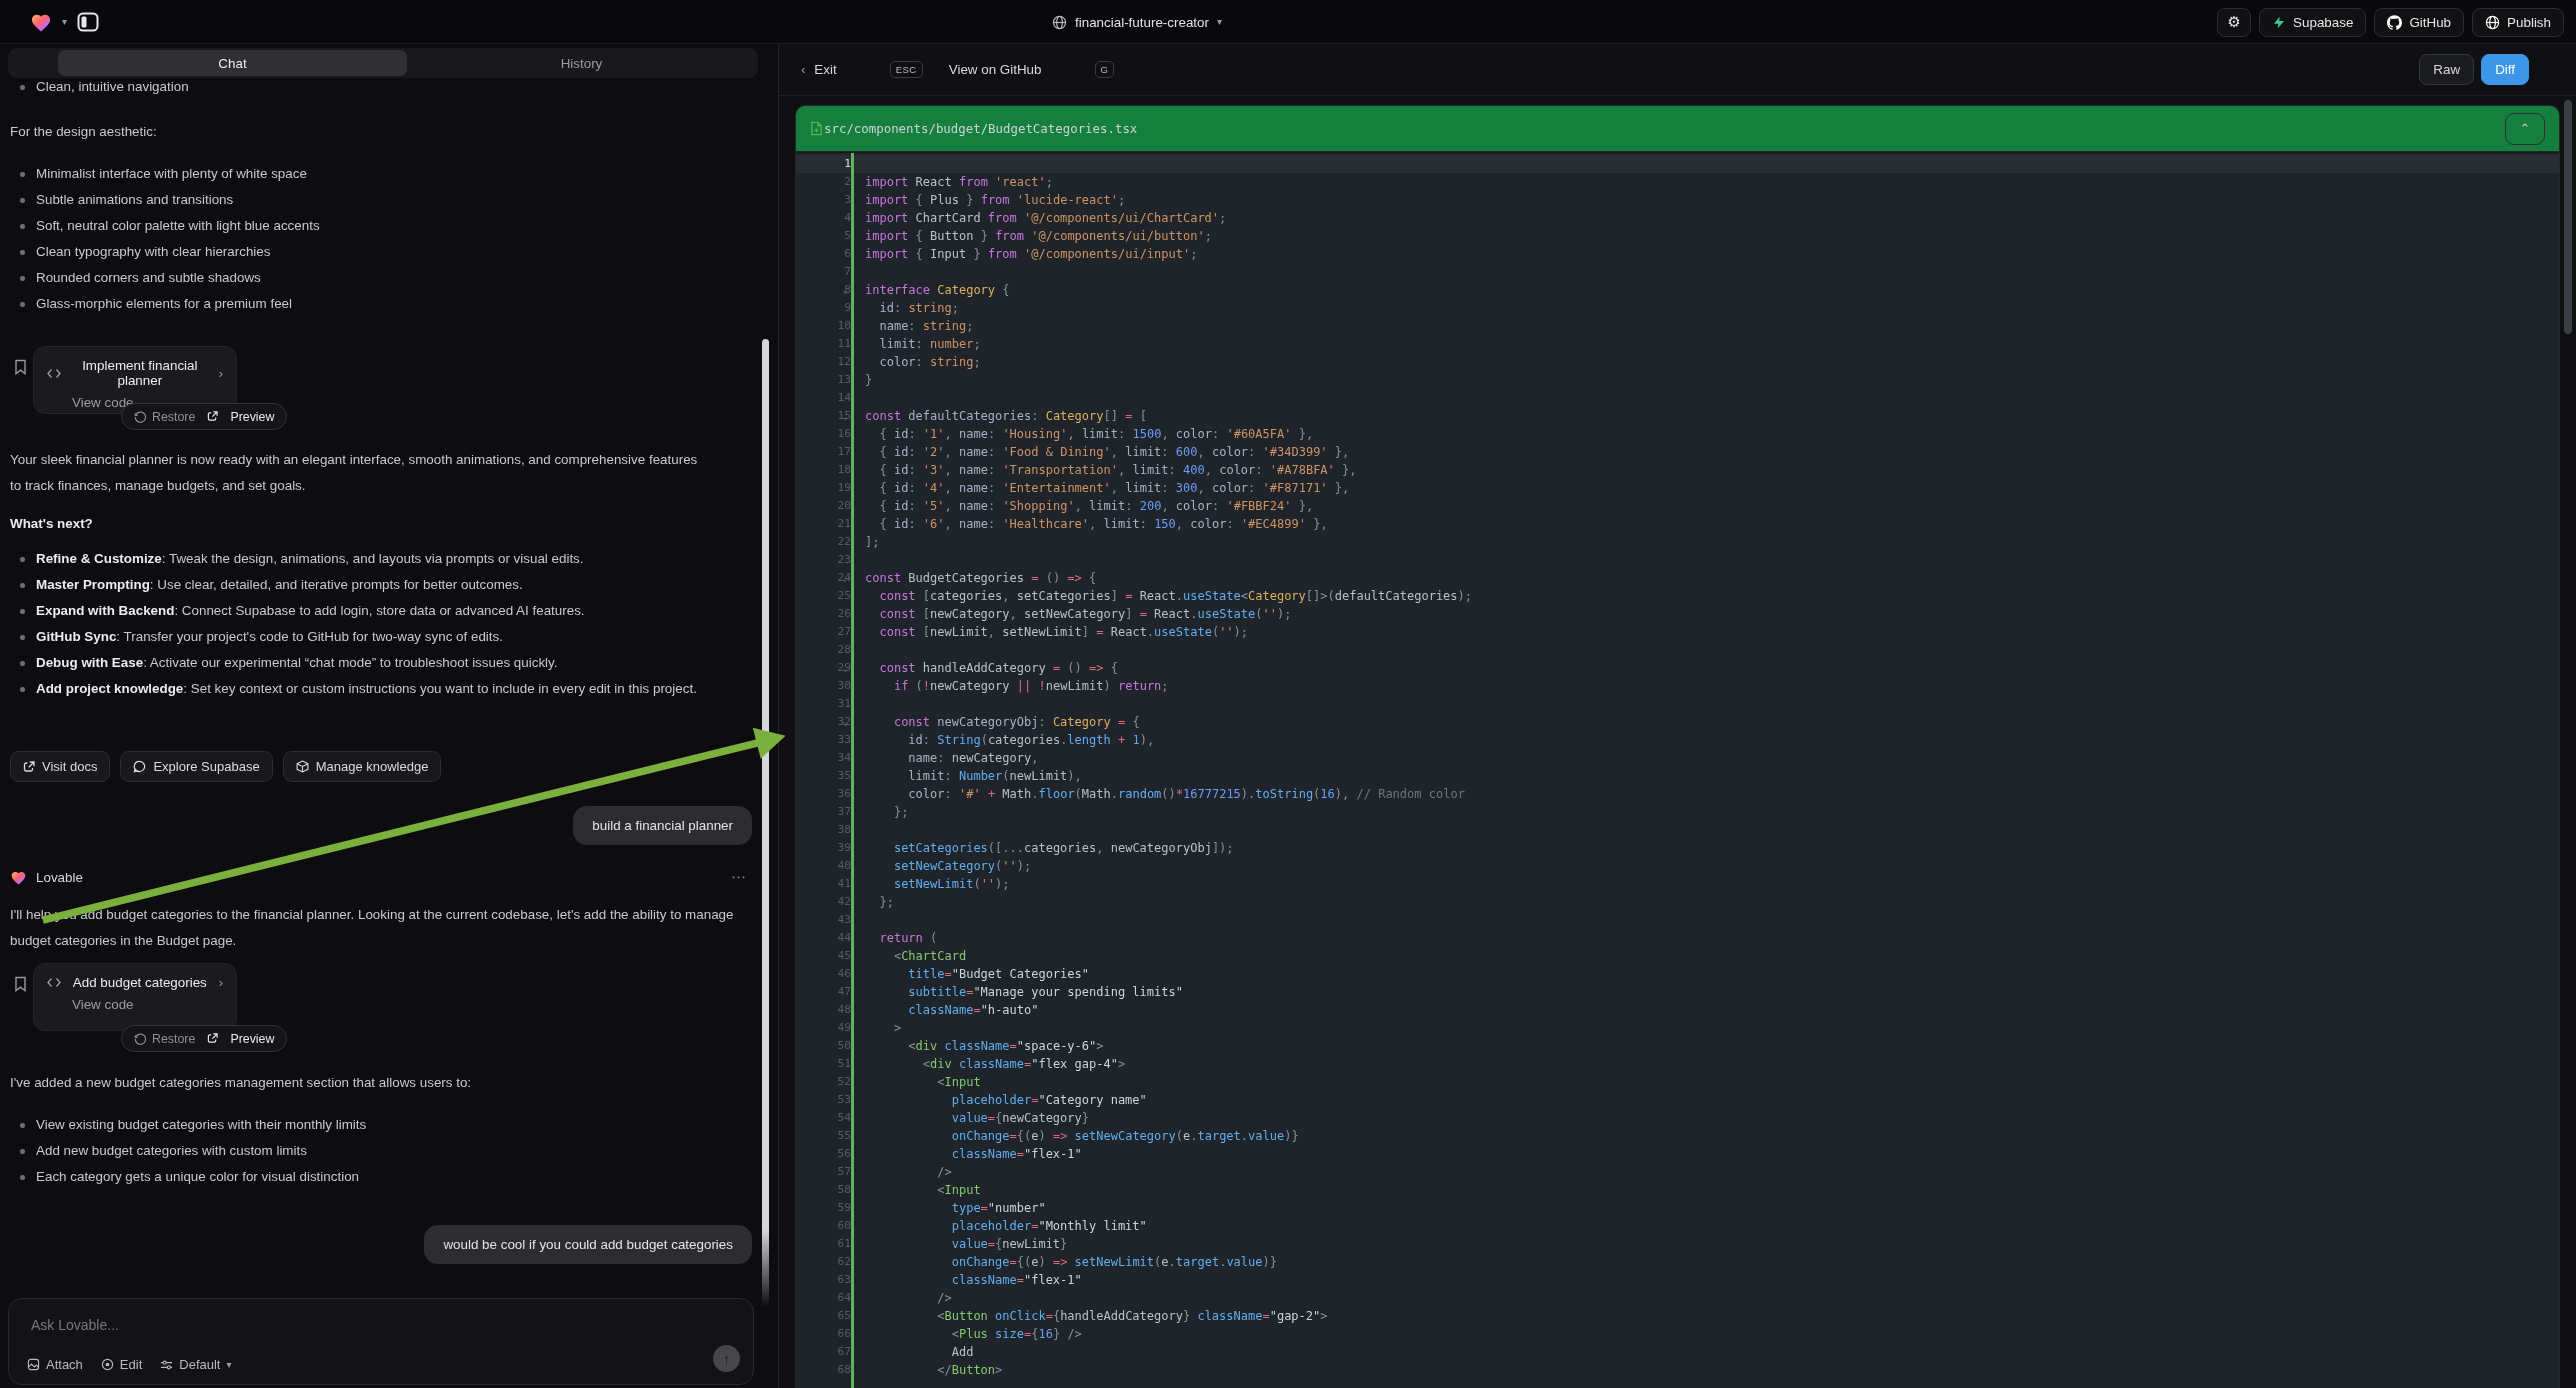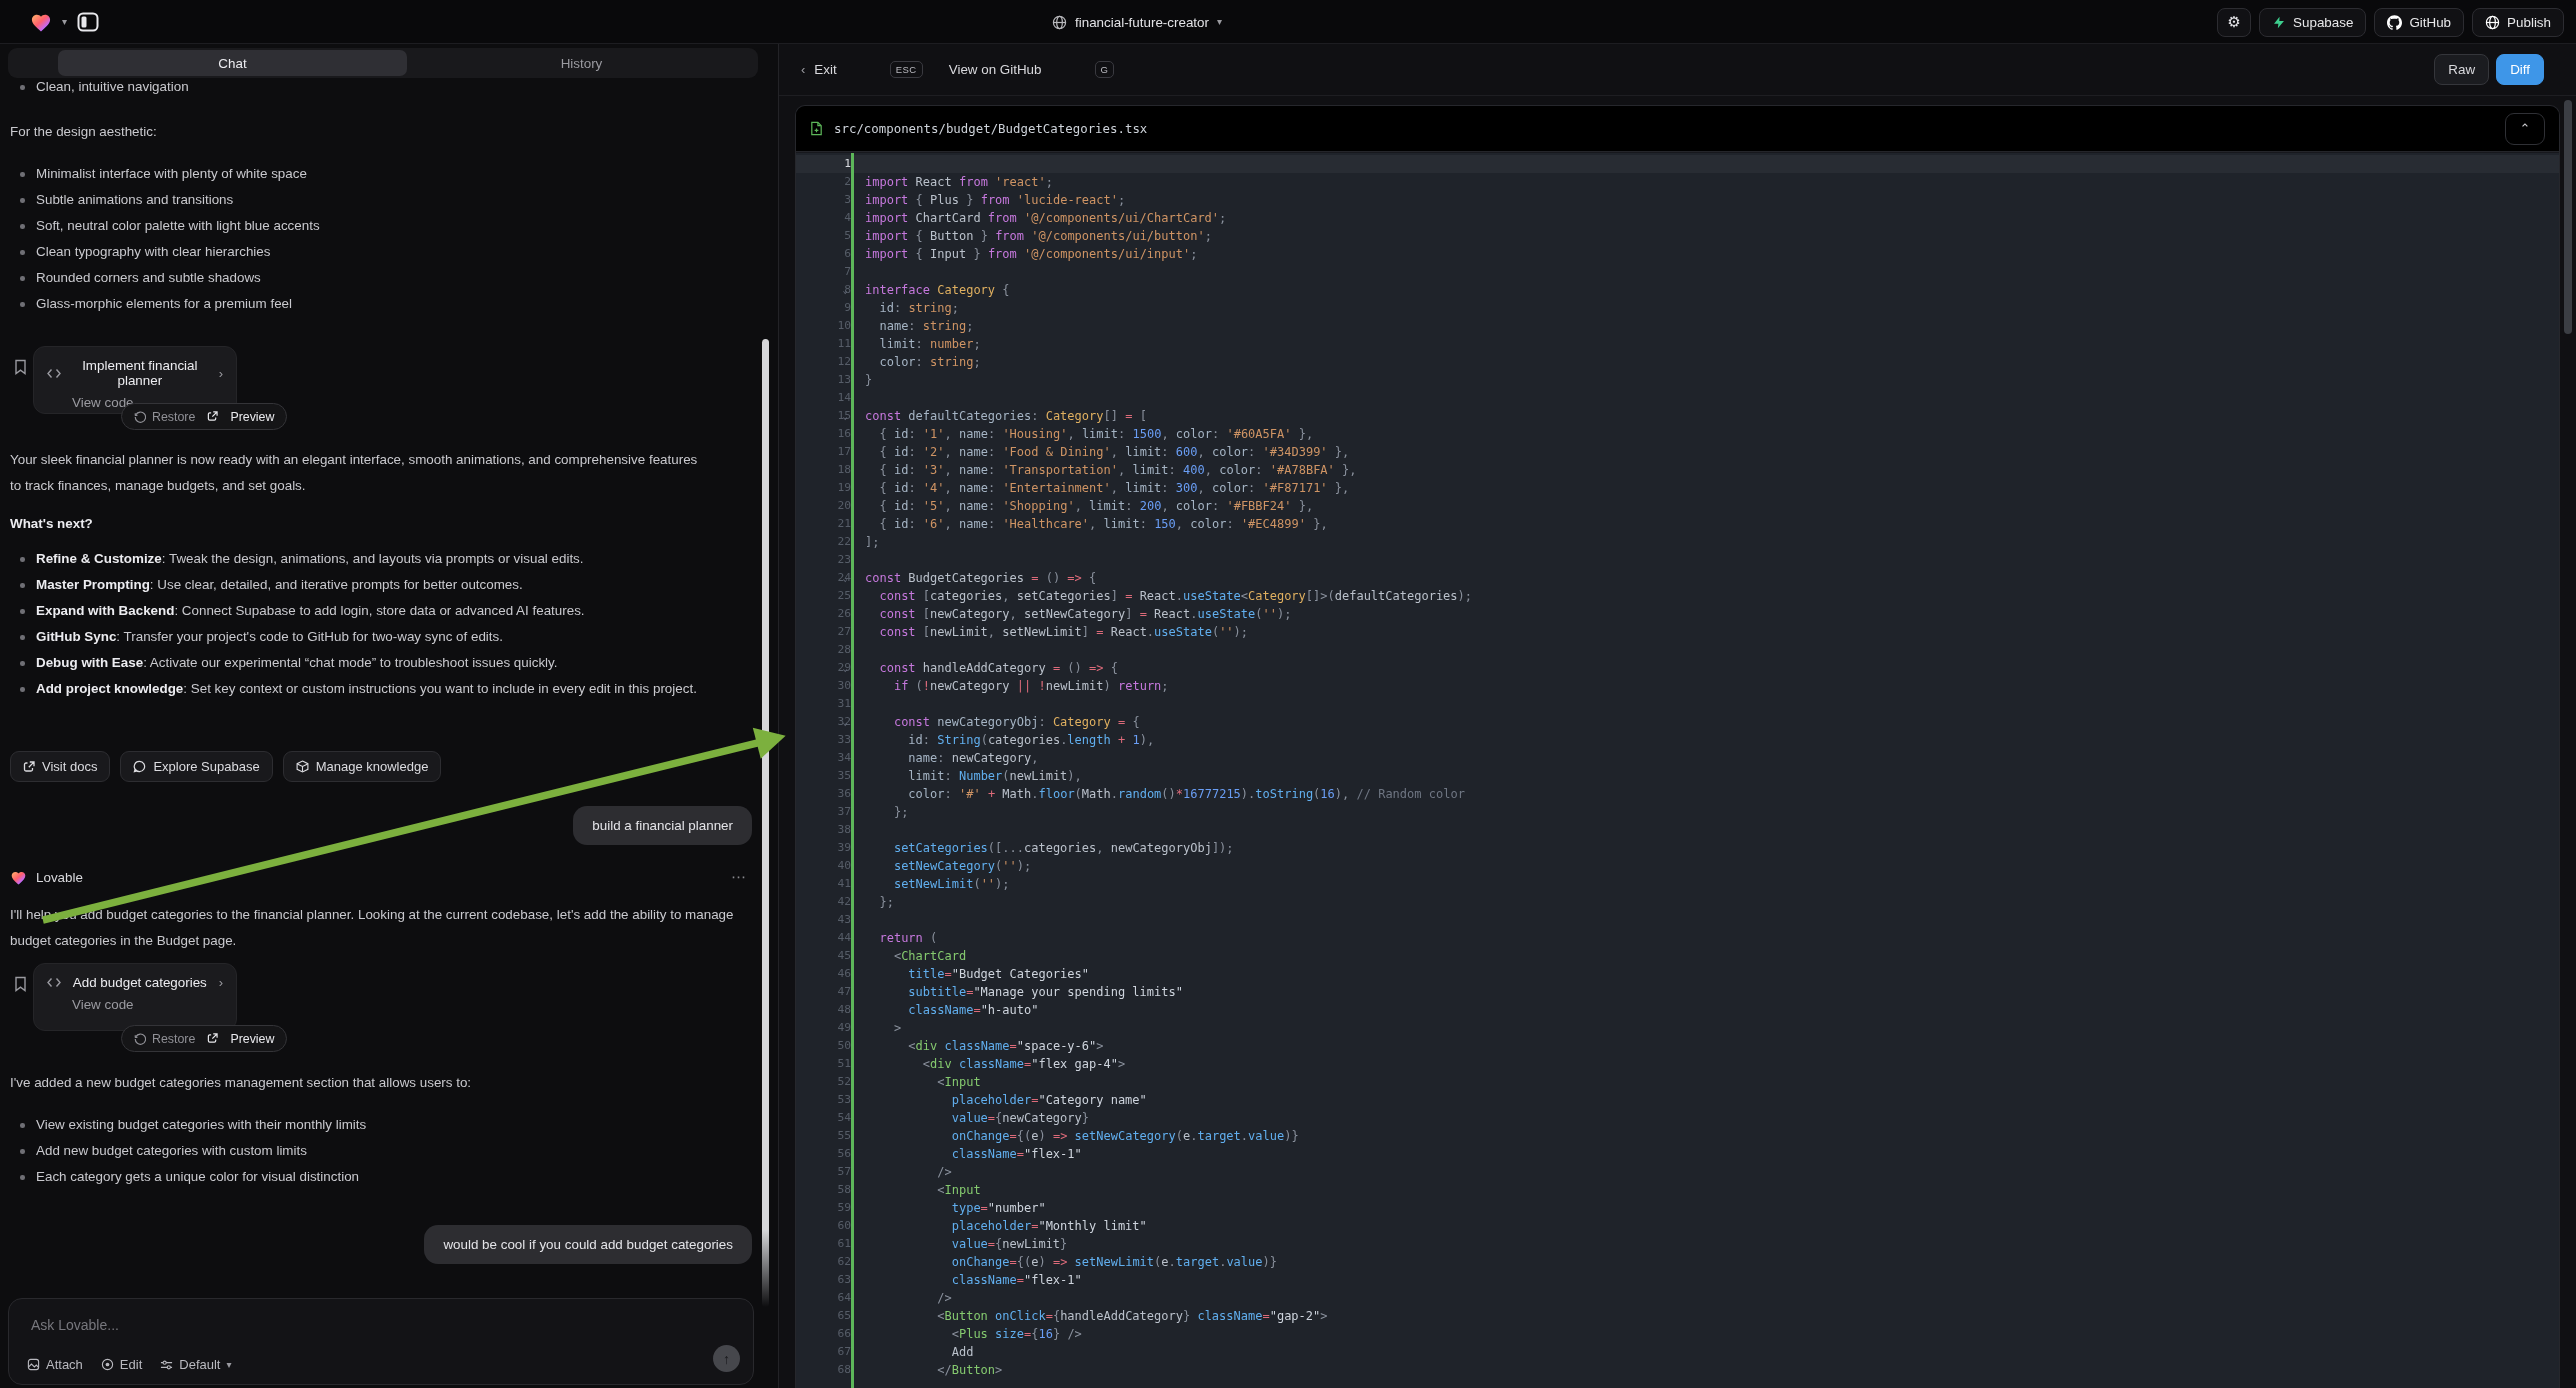--- a/index.html
+++ b/index.html
@@ -52,26 +52,26 @@
   .input-actions .ia { display:flex; align-items:center; gap:6px; cursor:pointer; }
   .send { position:absolute; right:13px; bottom:12px; width:27px; height:27px; border-radius:50%; background:#46474c; color:#17171a; display:flex; align-items:center; justify-content:center; font-size:14px; font-weight:bold; cursor:pointer; }
 
   .chat-scroll { position:absolute; left:762px; top:295px; width:7px; height:968px; border-radius:4px; background:linear-gradient(#d6d7da 92%, rgba(214,215,218,0)); z-index:8; }
 
   
   .codepanel { position:absolute; left:778px; top:44px; right:0; bottom:0; background:#101013; border-left:1px solid #232327; }
   .cp-header { position:absolute; left:0; right:0; top:0; height:52px; border-bottom:1px solid #1e1e22; display:flex; align-items:center; padding:0 14px 0 22px; gap:26px; }
   .cp-left { display:flex; align-items:center; gap:9px; color:#d9d9dd; font-size:13.4px; cursor:pointer; }
   .kbd { font-size:9.5px; color:#b9b9bf; border:1px solid #3a3a40; border-radius:5px; padding:2px 5px; letter-spacing:0.5px;margin-left:44px; }
-  .cp-right { margin-left:auto; margin-right:18px; display:flex; gap:7px; }
+  .cp-right { margin-left:auto; margin-right:33px; display:flex; gap:7px; }
   .raw-btn { height:31px; padding:0 13px; border-radius:8px; border:1px solid #35363b; background:#1b1c20; color:#d9d9dd; font-size:13.4px; display:flex; align-items:center; cursor:pointer; }
   .diff-btn { height:31px; padding:0 13px; border-radius:8px; border:1px solid var(--diff-active,#3e96e8); background:var(--diff-active,#3e96e8); color:#fff; font-size:13.4px; display:flex; align-items:center; cursor:pointer; }
 
   .filecard { position:absolute; left:16px; right:16px; top:61px; bottom:0; background:#17181d; border:1px solid #26272c; border-bottom:none; border-radius:10px 10px 0 0; overflow:hidden; }
-  .fc-header { height:46px; display:flex; align-items:center; gap:11px; padding:0 14px; border-bottom:1px solid #24252a; background:#000000; }
+  .fc-header { height:46px; display:flex; align-items:center; gap:1px; padding:0 14px; border-bottom:1px solid #24252a; background:#15803d; }
   .fc-path { font-family:"DejaVu Sans Mono", monospace; font-size:12.4px; color:#ced3da; }
   .fc-collapse { margin-left:auto; width:40px; height:32px; border:1px solid #2f3035; border-radius:9px; display:flex; align-items:center; justify-content:center; color:#c9c9cd; font-size:13px; cursor:pointer; }
 
   .codearea { position:absolute; left:0; right:0; top:47px; bottom:0; background:#1f232a; font-family:"DejaVu Sans Mono", monospace; font-size:12px; line-height:18px; padding-top:2px; }
   .gbar { position:absolute; left:55px; top:0; bottom:0; width:3px; background:var(--diff-gutter,#5db75a); }
   .cl { display:flex; height:18px; white-space:pre; }
   .cl.cur { background:rgba(255,255,255,0.045); }
   .lnw { position:relative; width:55px; flex:0 0 55px; color:#565d68; text-align:right; font-size:11.3px; }
   .lnw .ln { display:inline-block; width:34px; }
   .lnw .fold { position:absolute; right:3px; top:0; color:#6b7280; font-size:9px; }

